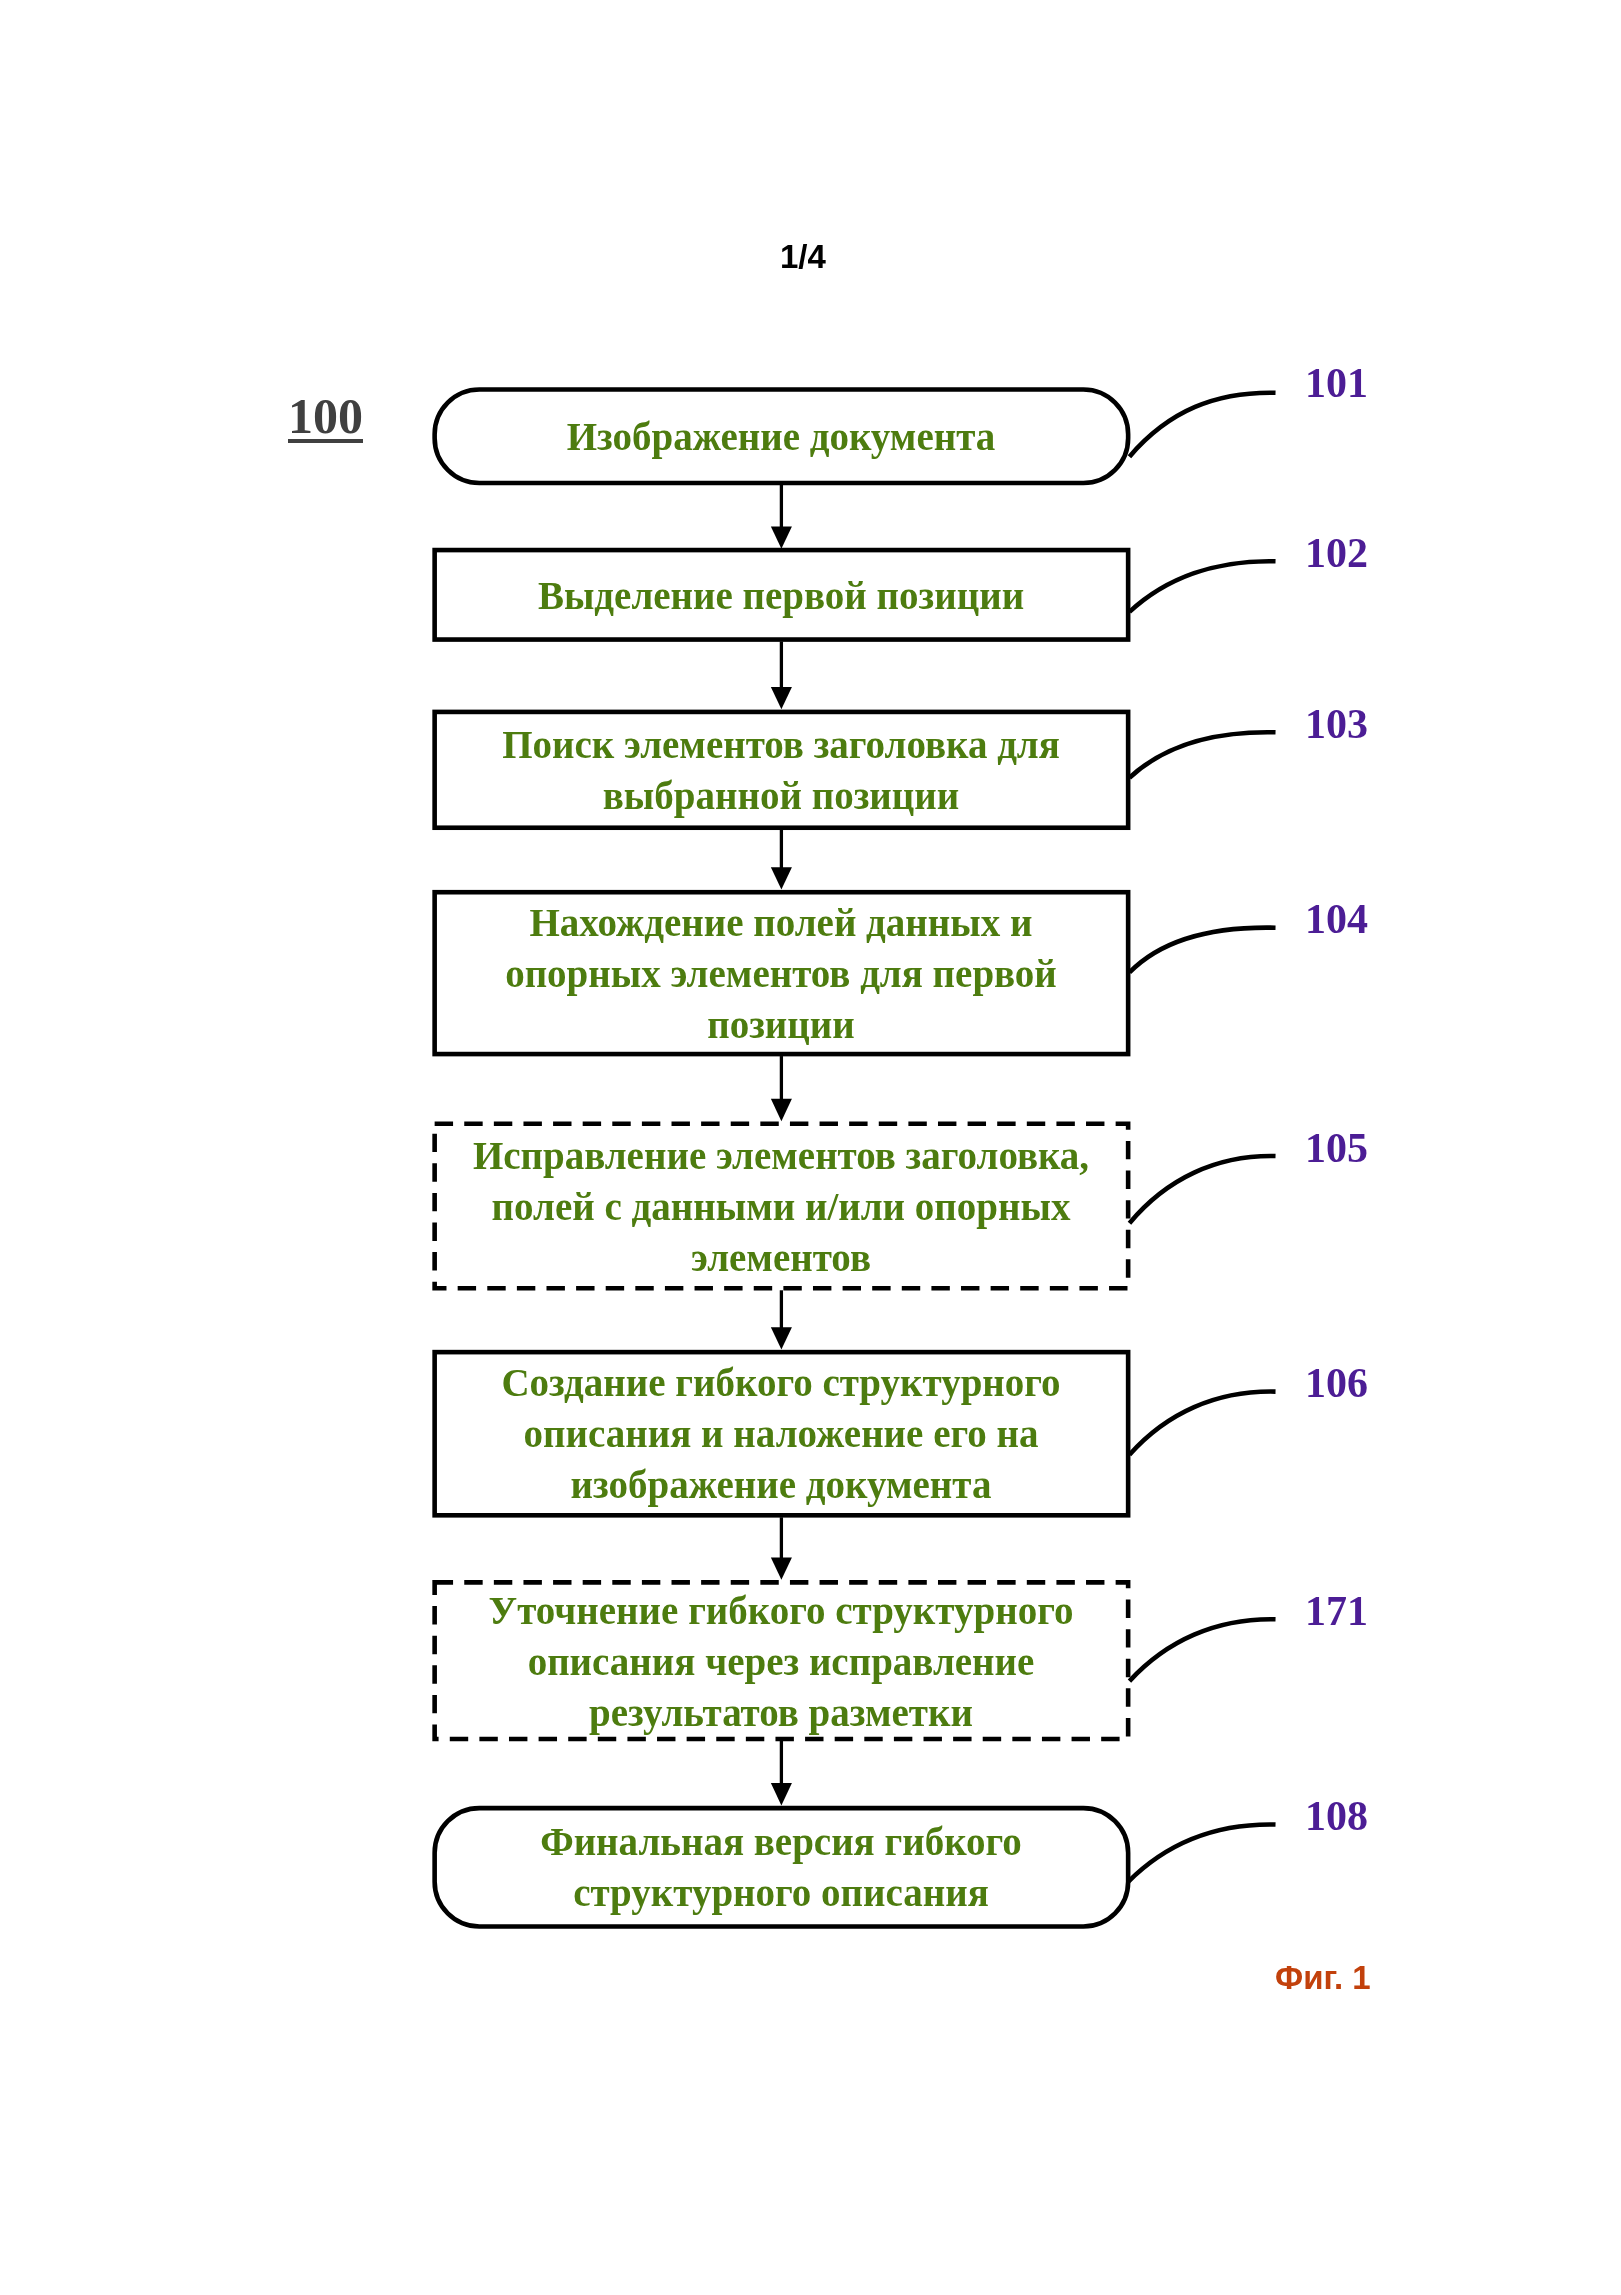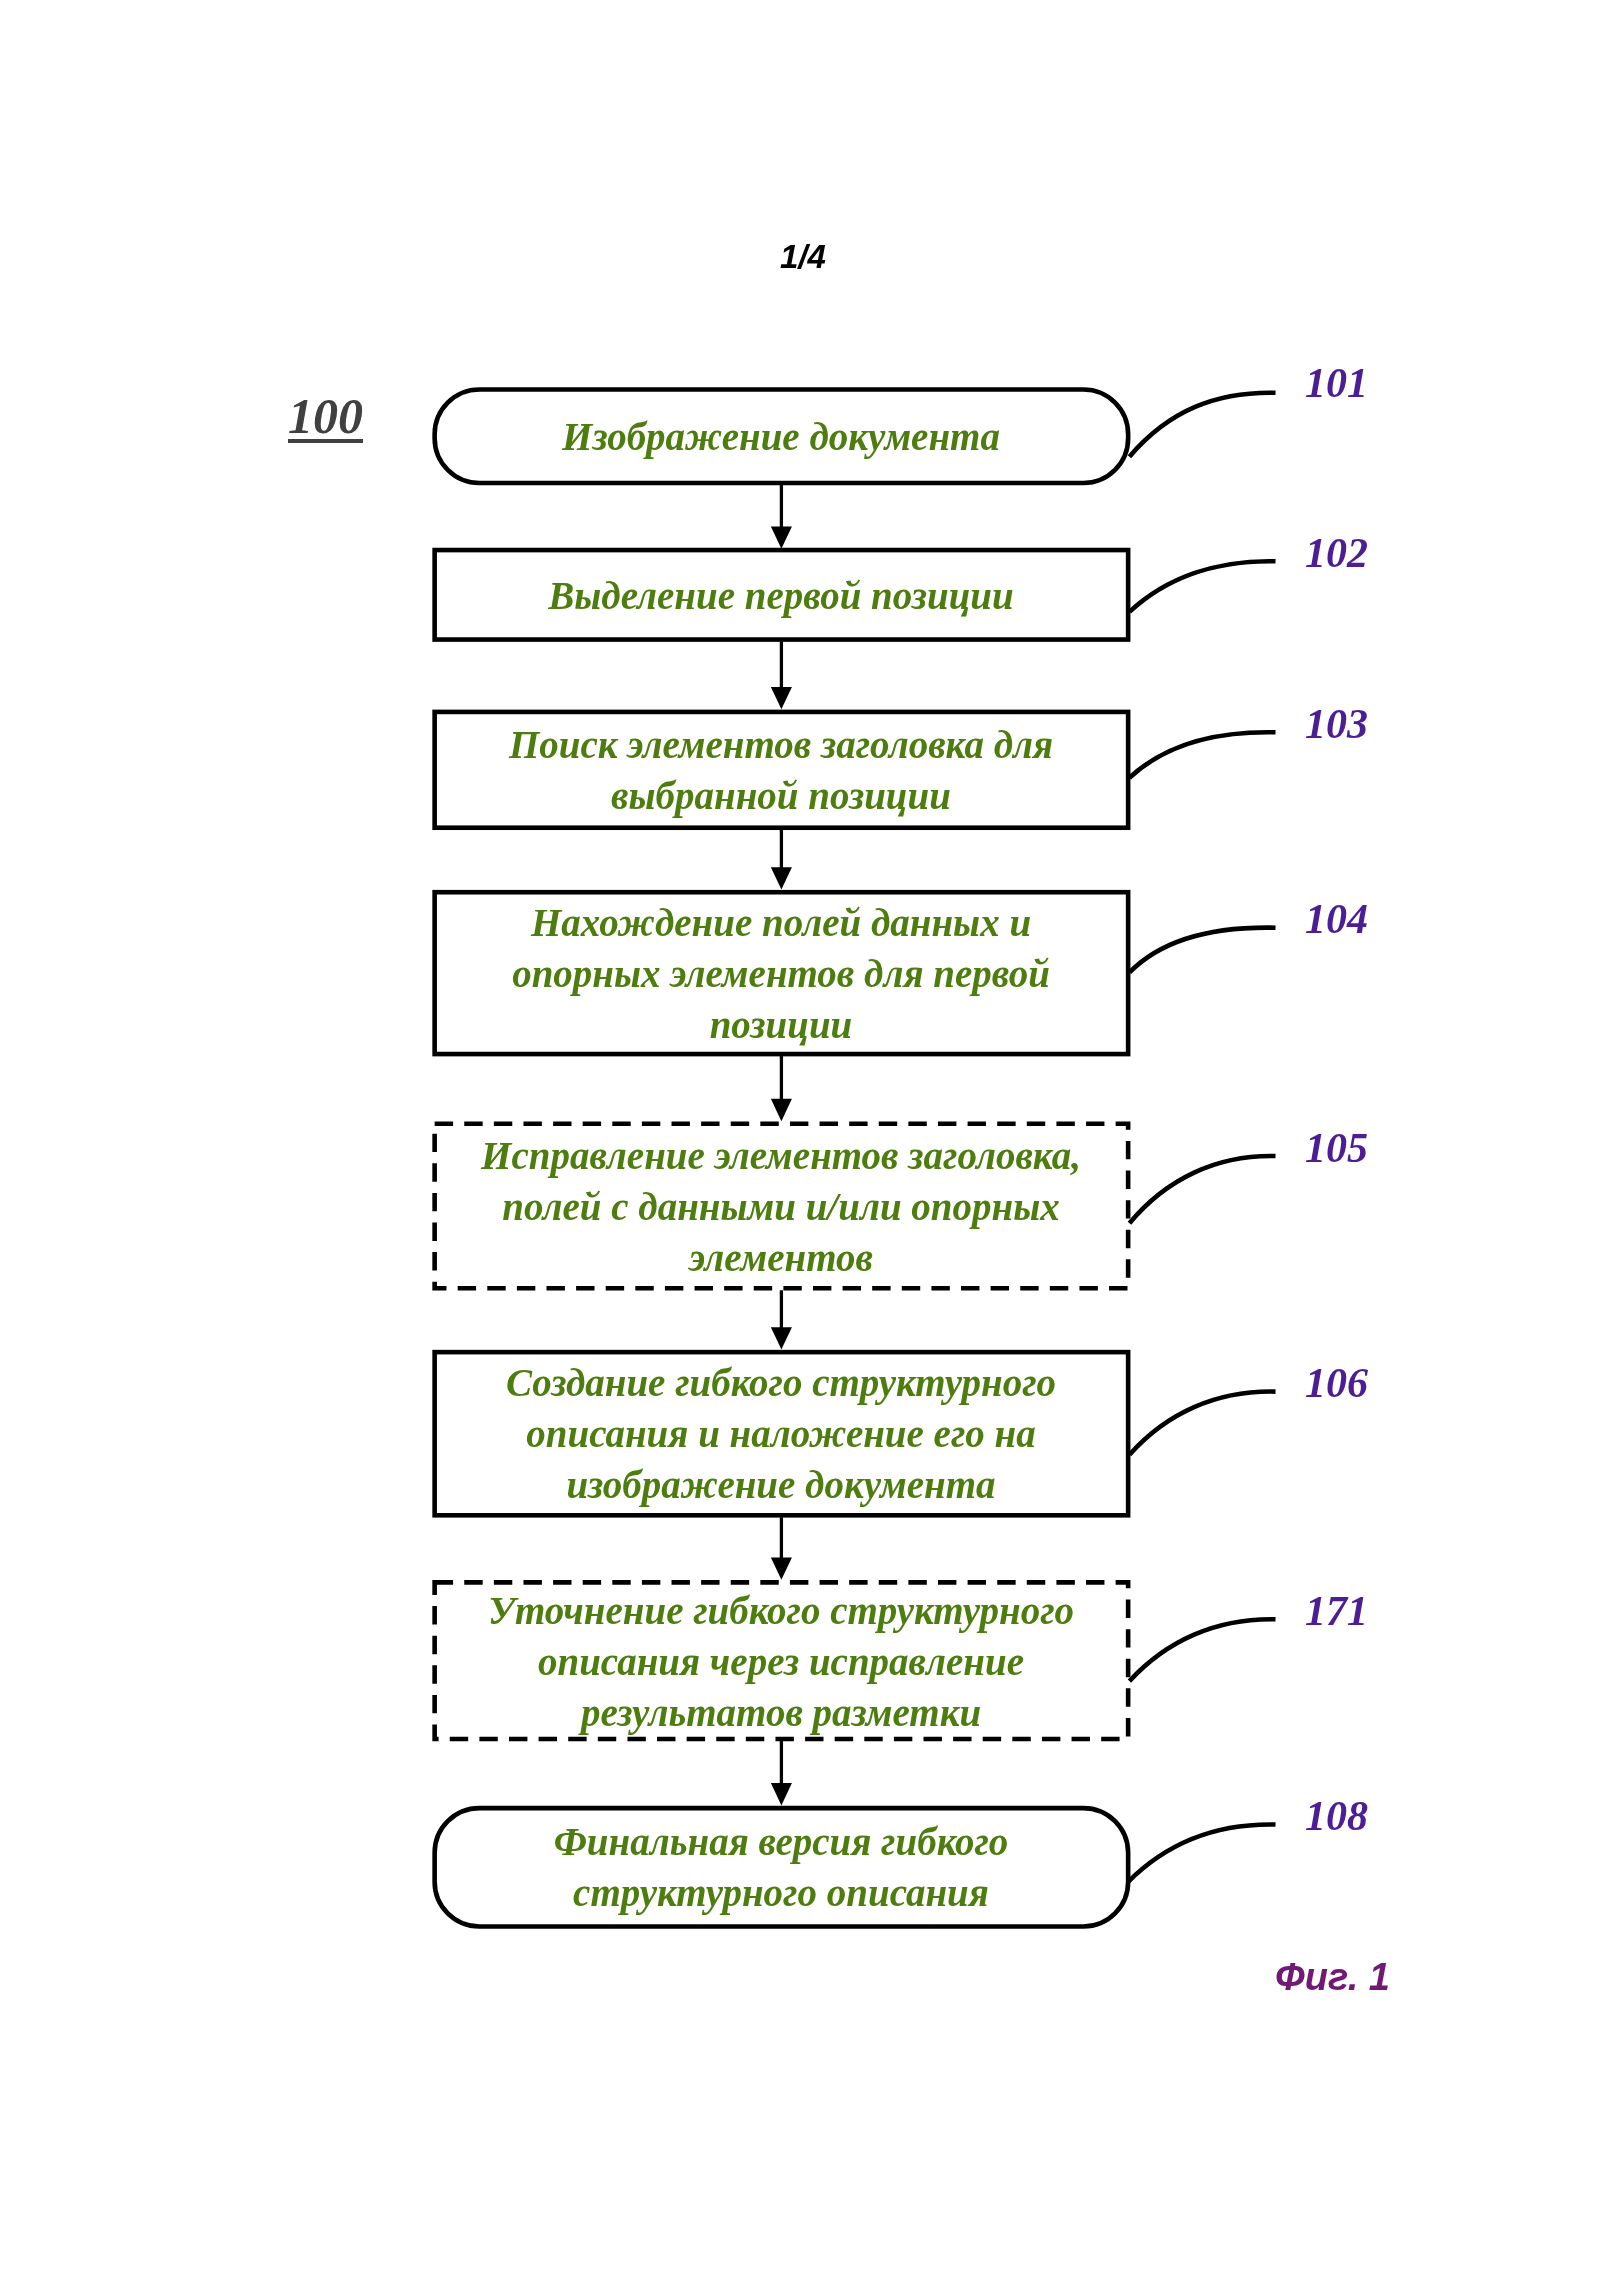--- a/index.html
+++ b/index.html
@@ -8,21 +8,20 @@
     background: #ffffff;
   }
   #page {
     position: relative;
     width: 1520px;
     height: 2295px;
     background: #ffffff;
     overflow: hidden;
     font-family: "Liberation Serif", serif;
     color: #000000;
-    font-style: italic;
   }
   #diagram-svg {
     position: absolute;
     left: 0;
     top: 0;
     width: 1622px;
     height: 2295px;
   }
   .node-label {
     position: absolute;
@@ -74,23 +73,23 @@
     text-decoration-thickness: 4px;
     text-underline-offset: 6px;
     color: #404040;
   }
   #figure-caption {
     position: absolute;
     left: 1275px;
     top: 1961px;
     font-family: "Liberation Sans", sans-serif;
     font-weight: 700;
-    font-size: 38px;
+    font-size: 33px;
     line-height: 33px;
-    color: #701a75;
+    color: #c2410c;
   }
   
   #node-label-101 { top: 390px;  height: 93px; }
   #node-label-102 { top: 550px;  height: 90px; }
   #node-label-103 { top: 712px; height: 116px; }
   #node-label-104 { top: 892px; height: 162px; }
   #node-label-105 { top: 1124px; height: 165px; }
   #node-label-106 { top: 1352px; height: 163px; }
   #node-label-107 { top: 1583px; height: 157px; }
   #node-label-108 { top: 1808px; height: 118px; }

